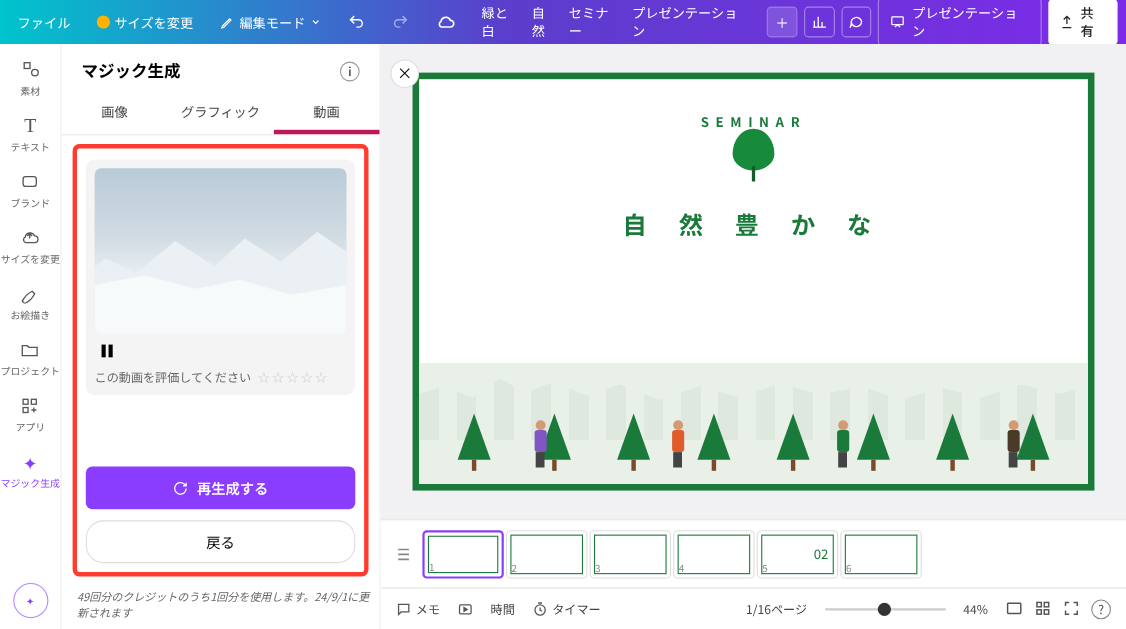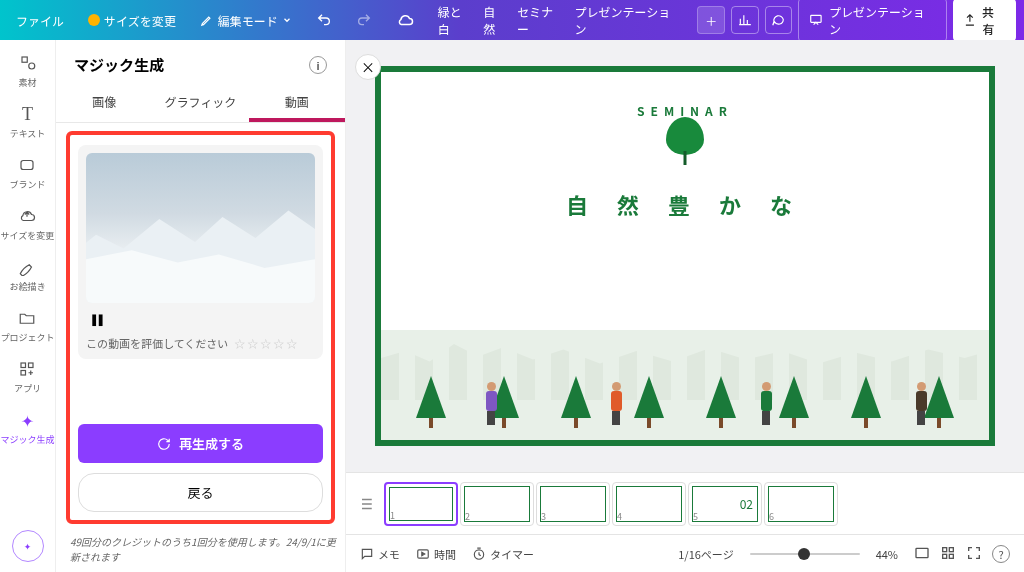--- a/index.html
+++ b/index.html
@@ -340,21 +340,21 @@
       </div>
     </div>
 
     <div class="bottombar">
       <div style="display:flex;gap:4px;align-items:center">
           <svg width="14" height="14" viewBox="0 0 24 24" fill="none" stroke="#555" stroke-width="2">
             <path d="M4 4h16v12H8l-4 4V4z"></path>
           </svg>
           <span>メモ</span>
         </div>
-      <div style="display:flex;gap:4px;align-items:center">
+      <div style="display:flex;gap:16px;align-items:center">
           <svg width="14" height="14" viewBox="0 0 24 24" fill="none" stroke="#555" stroke-width="2">
             <rect x="3" y="5" width="18" height="14" rx="2"></rect>
             <path d="M10 9l5 3-5 3V9z" fill="#555"></path>
           </svg>
           <span>時間</span>
         </div>
       <div style="display:flex;gap:4px;align-items:center">
           <svg width="14" height="14" viewBox="0 0 24 24" fill="none" stroke="#555" stroke-width="2">
             <circle cx="12" cy="13" r="8"></circle>
             <path d="M12 9v4l3 2M9 2h6"></path>

